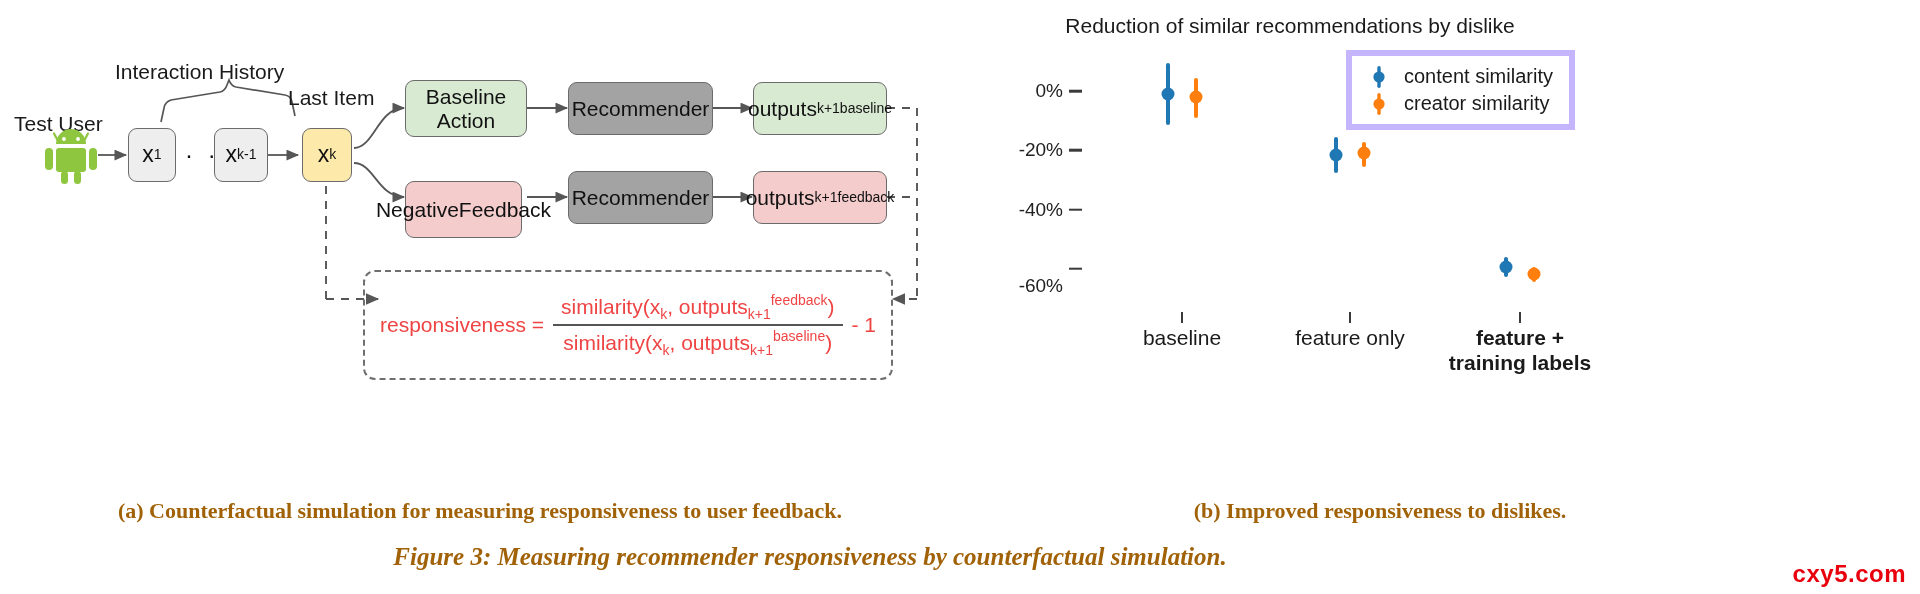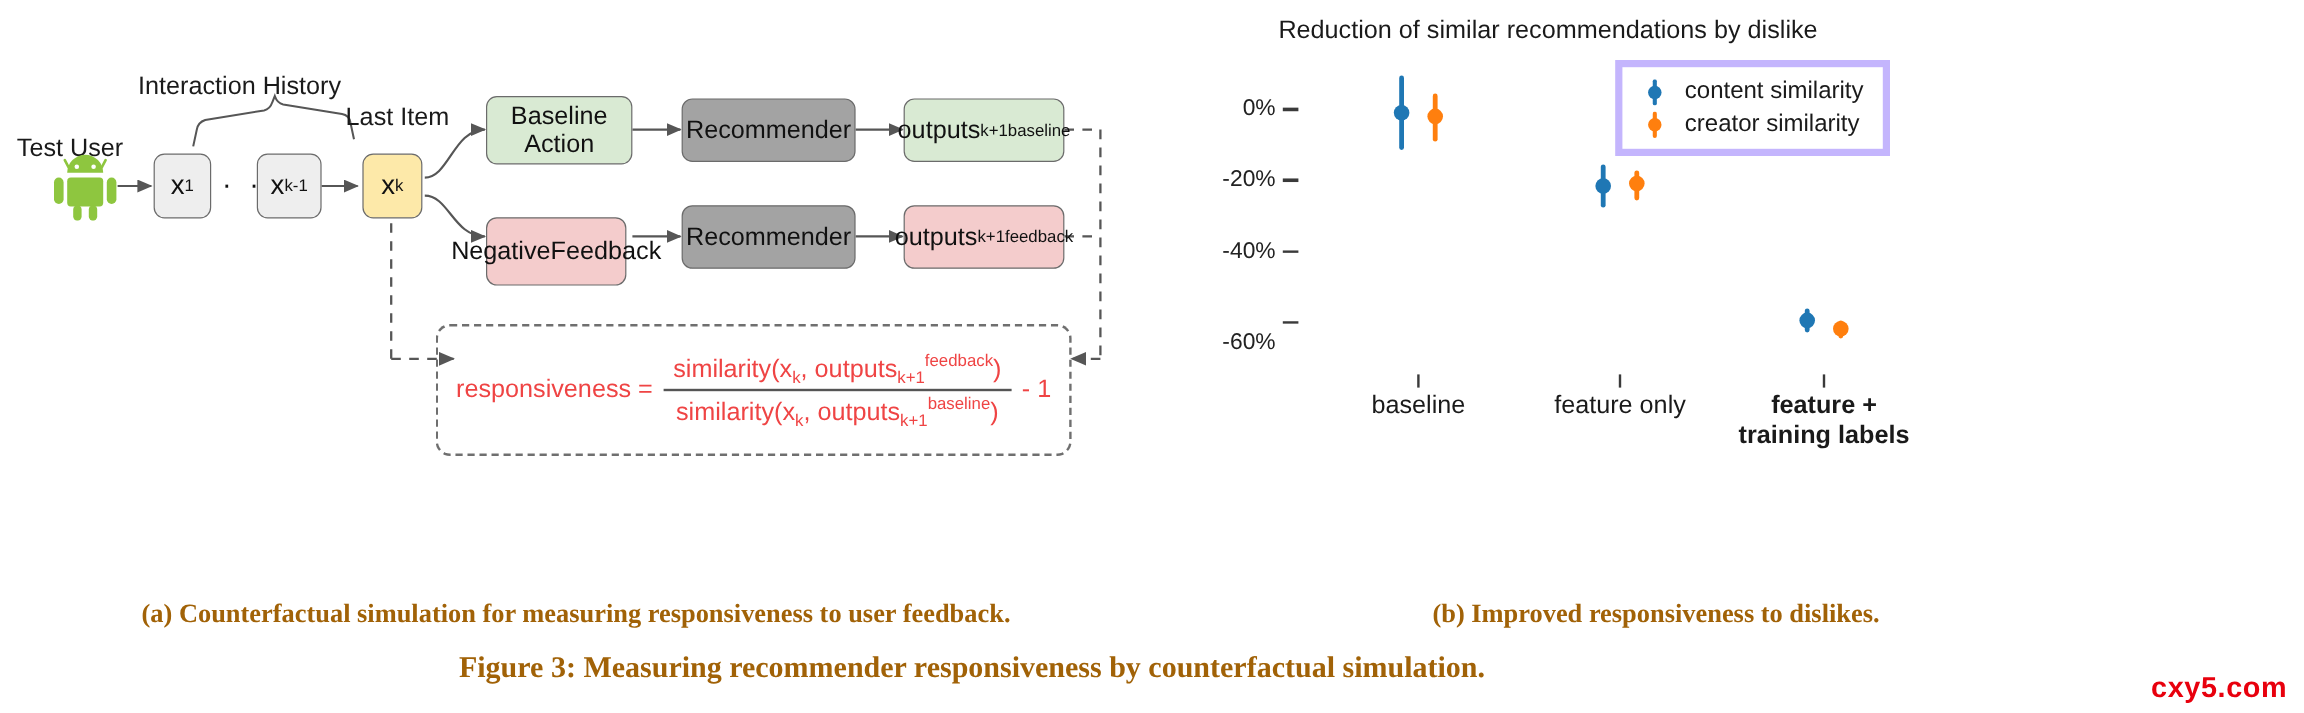--- a/index.html
+++ b/index.html
@@ -51,21 +51,21 @@
   .legend{position:absolute;box-sizing:border-box;border:6px solid #c4b5fd;border-radius:0;background:#fff;
           padding:7px 16px 7px 16px;}
   .legend-row{display:flex;align-items:center;height:27px;}
   .legend-swatch{width:22px;display:flex;justify-content:center;margin-right:14px;}
   .legend-text{font-size:20px;color:#1a1a1a;white-space:nowrap;}
 
   
   .cap{position:absolute;font-family:"Liberation Serif",serif;font-weight:bold;color:#a16207;white-space:nowrap;}
   .cap-a{left:0;top:498px;width:960px;text-align:center;font-size:22px;}
   .cap-b{left:1130px;top:498px;width:500px;text-align:center;font-size:22px;}
-  .cap-fig{left:0;top:543px;width:1620px;text-align:center;font-size:25px;}
+  .cap-fig{left:0;top:543px;width:1620px;text-align:center;font-size:25px;font-style:italic;}
   .watermark{position:absolute;right:14px;bottom:6px;font-family:"Liberation Sans",sans-serif;
              font-weight:bold;font-size:24px;color:#e8000d;letter-spacing:0.5px;}
 </style>
 </head>
 <body>
 
 <div class="page">
 
   <div class="panel-a">
 

